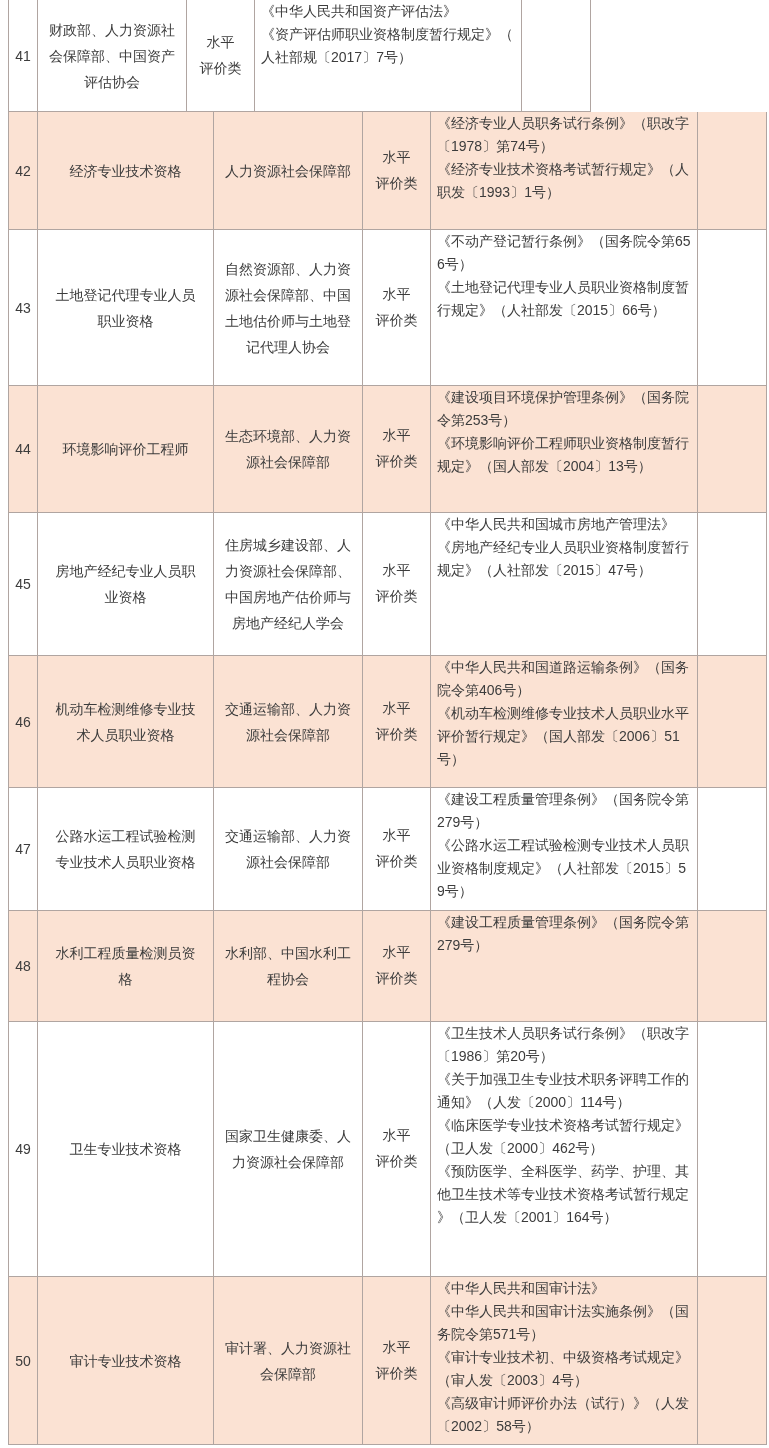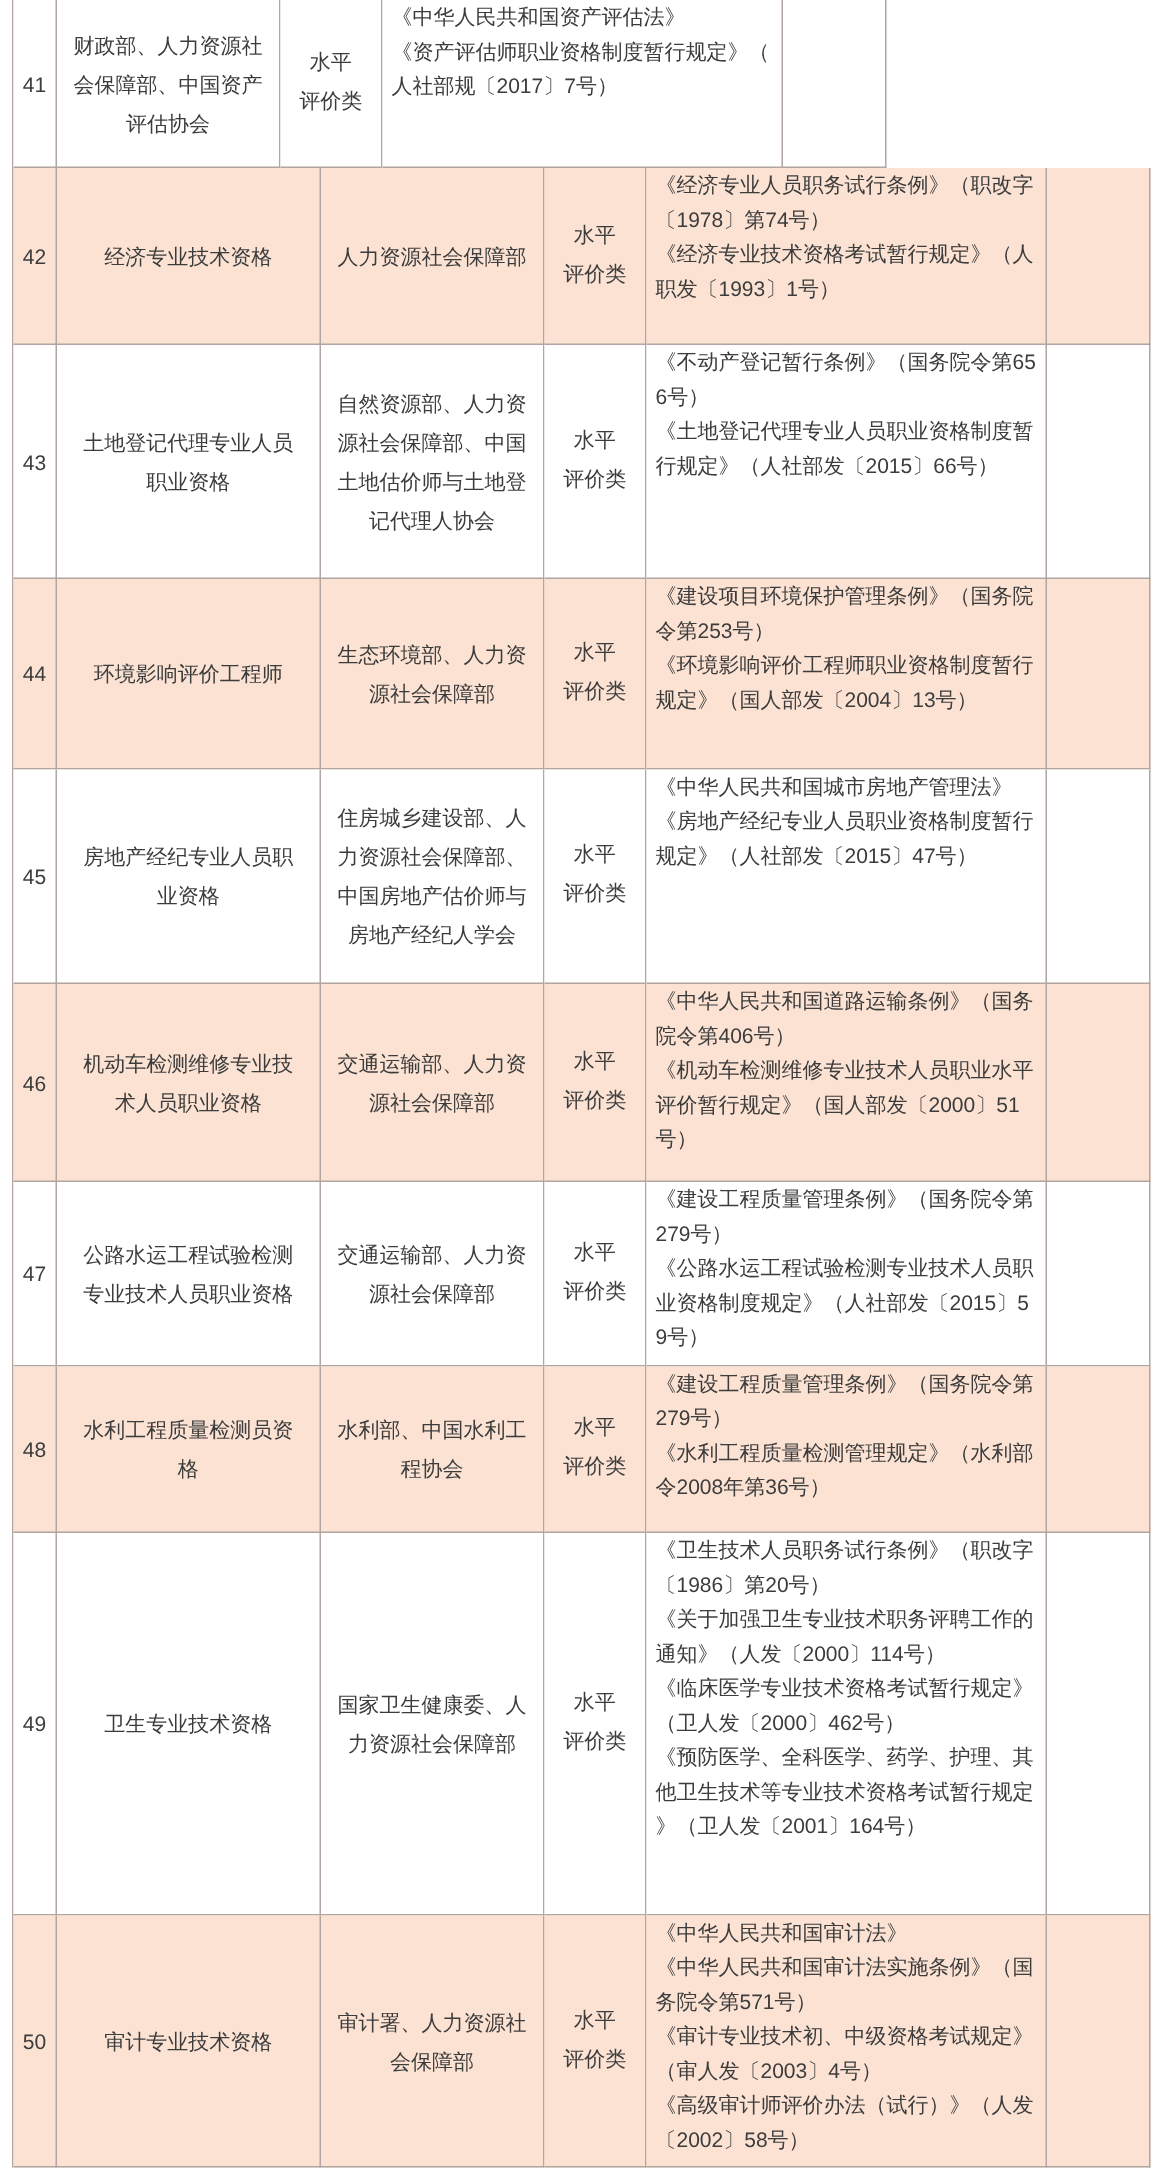--- a/index.html
+++ b/index.html
@@ -140,21 +140,21 @@
     <div class="cell c-name">
         <span>机动车检测维修专业技术人员职业资格</span>
       </div>
     <div class="cell c-dept">
         <span>交通运输部、人力资源社会保障部</span>
       </div>
     <div class="cell c-type"><span>水平
 评价类</span></div>
     <div class="cell c-basis">
         <div class="doc">《中华人民共和国道路运输条例》（国务院令第406号）</div>
-        <div class="doc">《机动车检测维修专业技术人员职业水平评价暂行规定》（国人部发〔2000〕51号）</div>
+        <div class="doc">《机动车检测维修专业技术人员职业水平评价暂行规定》（国人部发〔2006〕51号）</div>
       </div>
     <div class="cell c-empty"></div>
   </div>
     <div class="row" style="height: 123px;">
     <div class="cell c-num">
         <span>47</span>
       </div>
     <div class="cell c-name">
         <span>公路水运工程试验检测专业技术人员职业资格</span>
       </div>
@@ -176,21 +176,20 @@
     <div class="cell c-name">
         <span>水利工程质量检测员资格</span>
       </div>
     <div class="cell c-dept">
         <span>水利部、中国水利工程协会</span>
       </div>
     <div class="cell c-type"><span>水平
 评价类</span></div>
     <div class="cell c-basis">
         <div class="doc">《建设工程质量管理条例》（国务院令第279号）</div>
-        <div class="doc">《水利工程质量检测管理规定》（水利部令2008年第36号）</div>
       </div>
     <div class="cell c-empty"></div>
   </div>
     <div class="row" style="height: 255px;">
     <div class="cell c-num">
         <span>49</span>
       </div>
     <div class="cell c-name">
         <span>卫生专业技术资格</span>
       </div>

